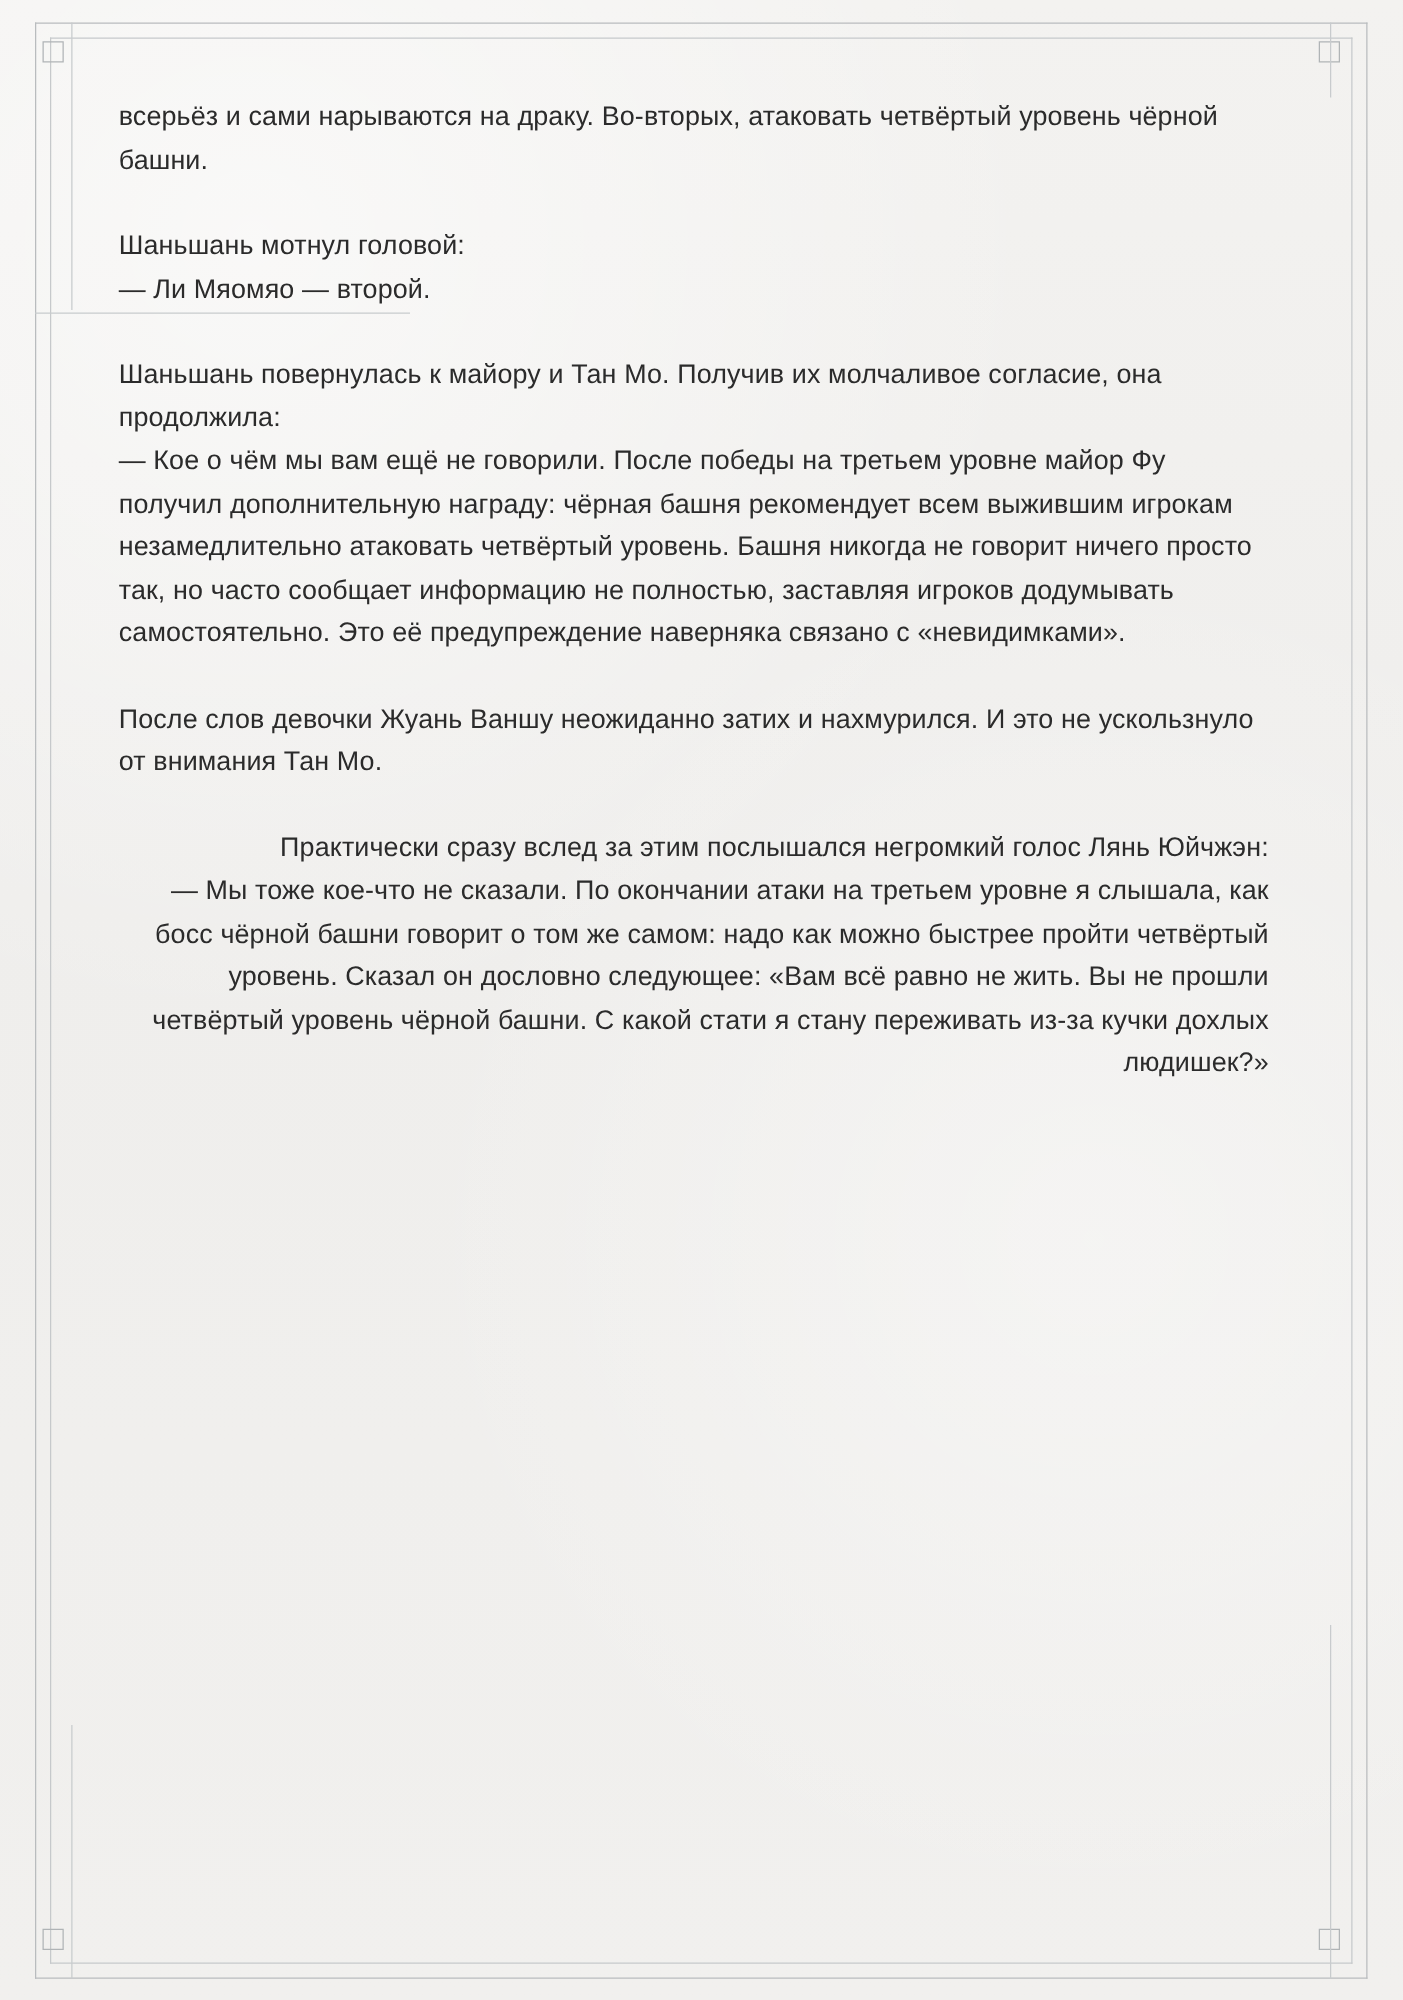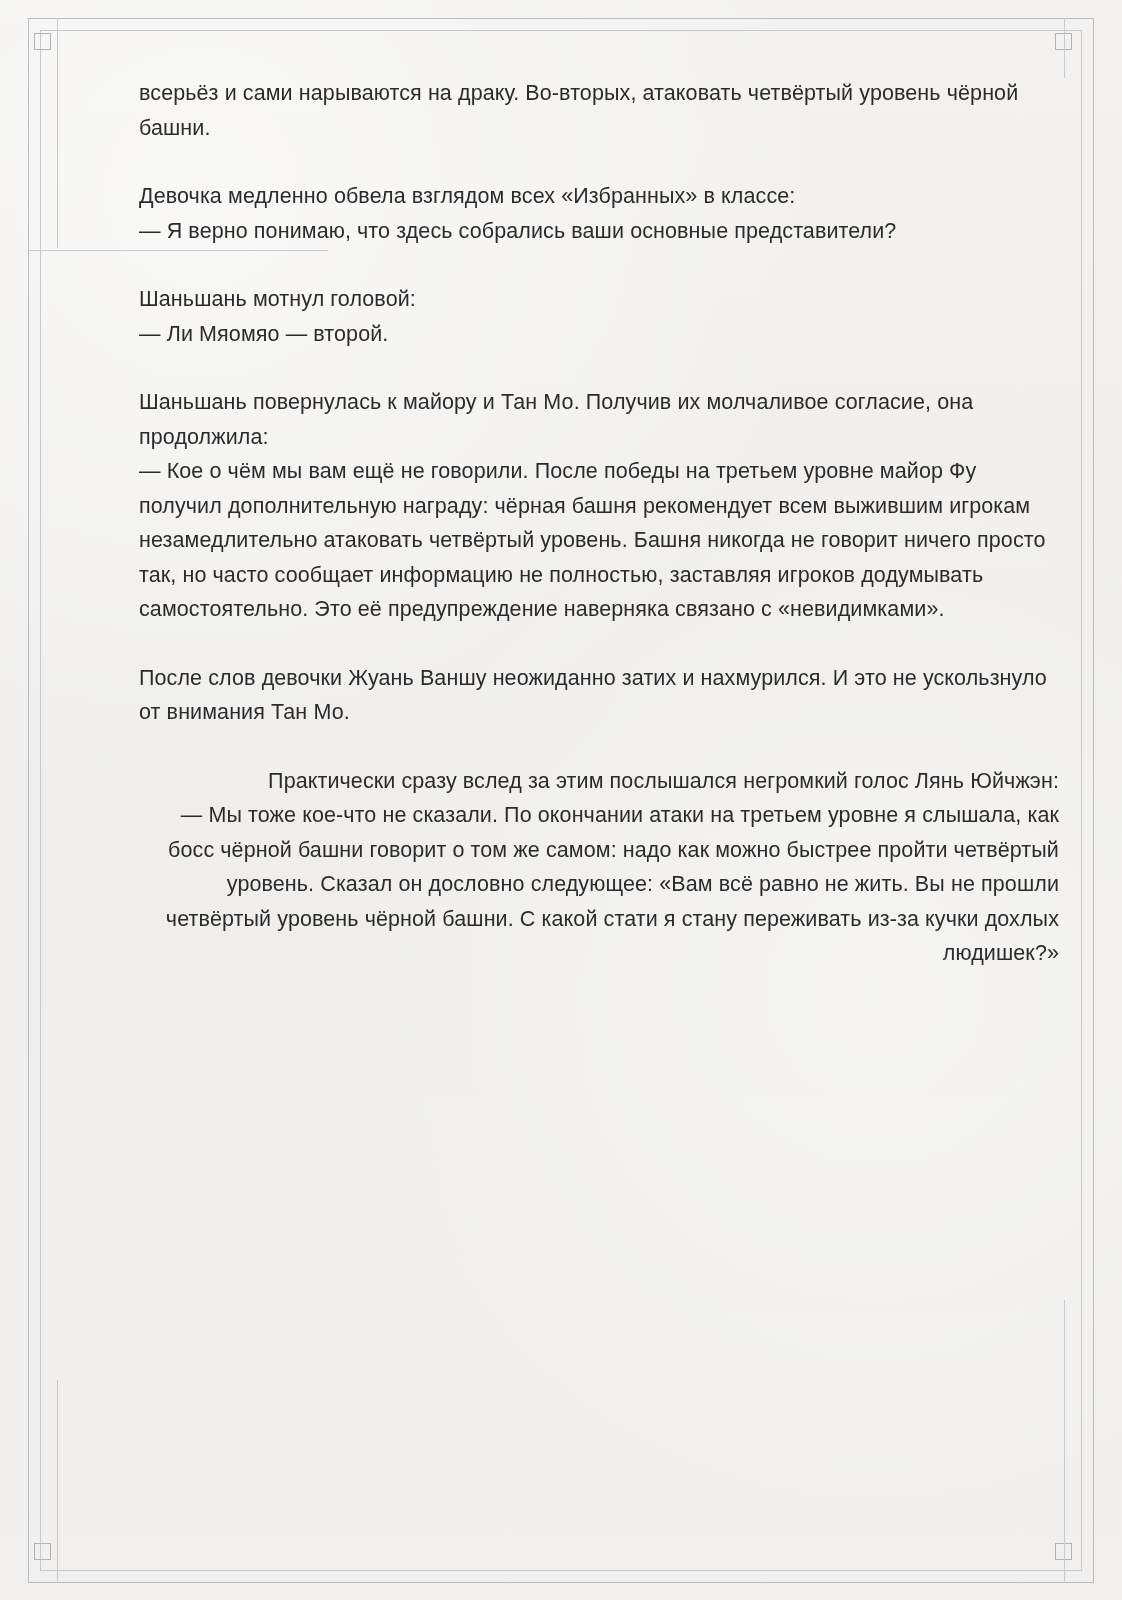--- a/index.html
+++ b/index.html
@@ -64,21 +64,20 @@
   .tick-tr-v { left: 1064px;top: 18px;   width: 1px; height: 60px; }
   .tick-bl-v { left: 57px;  top: 1380px; width: 1px; height: 203px; }
   .tick-br-v { left: 1064px;top: 1300px; width: 1px; height: 283px; }
 
   
   .content {
     position: absolute;
     left: 95px;
     top: 76px;
     width: 920px;
-    margin-left: 44px;
   }
   .para {
     margin: 0 0 34px 0;
     font-size: 21.5px;
     line-height: 34.5px;
     color: #2b2b2b;
     letter-spacing: 0.1px;
     text-align: left;
     white-space: pre-line;
   }
@@ -105,22 +104,20 @@
   <div class="corner-sq corner-br"></div>
 
   <div class="tick tick-tl-v"></div>
   <div class="tick tick-tl-h"></div>
   <div class="tick tick-tr-v"></div>
   <div class="tick tick-bl-v"></div>
   <div class="tick tick-br-v"></div>
 
   <div class="content">
     <p class="para">всерьёз и сами нарываются на драку. Во-вторых, атаковать четвёртый уровень чёрной башни.</p>
-    <p class="para">Девочка медленно обвела взглядом всех «Избранных» в классе:
-— Я верно понимаю, что здесь собрались ваши основные представители?</p>
     <p class="para">Шаньшань мотнул головой:
 — Ли Мяомяо — второй.</p>
     <p class="para">Шаньшань повернулась к майору и Тан Мо. Получив их молчаливое согласие, она продолжила:
 — Кое о чём мы вам ещё не говорили. После победы на третьем уровне майор Фу получил дополнительную награду: чёрная башня рекомендует всем выжившим игрокам незамедлительно атаковать четвёртый уровень. Башня никогда не говорит ничего просто так, но часто сообщает информацию не полностью, заставляя игроков додумывать самостоятельно. Это её предупреждение наверняка связано с «невидимками».</p>
     <p class="para">После слов девочки Жуань Ваншу неожиданно затих и нахмурился. И это не ускользнуло от внимания Тан Мо.</p>
     <p class="para">Практически сразу вслед за этим послышался негромкий голос Лянь Юйчжэн:
 — Мы тоже кое-что не сказали. По окончании атаки на третьем уровне я слышала, как босс чёрной башни говорит о том же самом: надо как можно быстрее пройти четвёртый уровень. Сказал он дословно следующее: «Вам всё равно не жить. Вы не прошли четвёртый уровень чёрной башни. С какой стати я стану переживать из-за кучки дохлых людишек?»</p>
   </div>
 
 </div>

